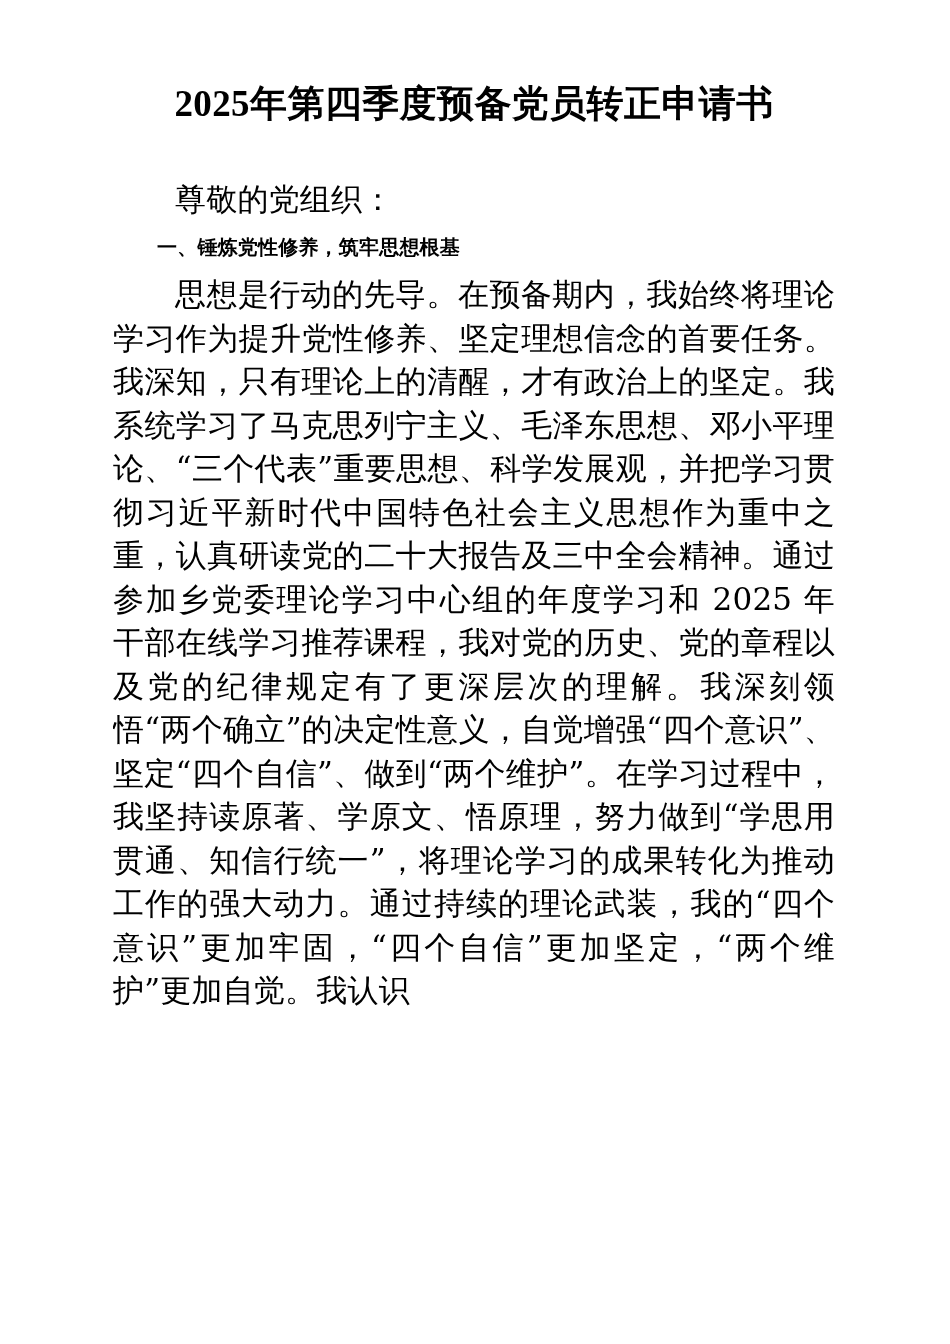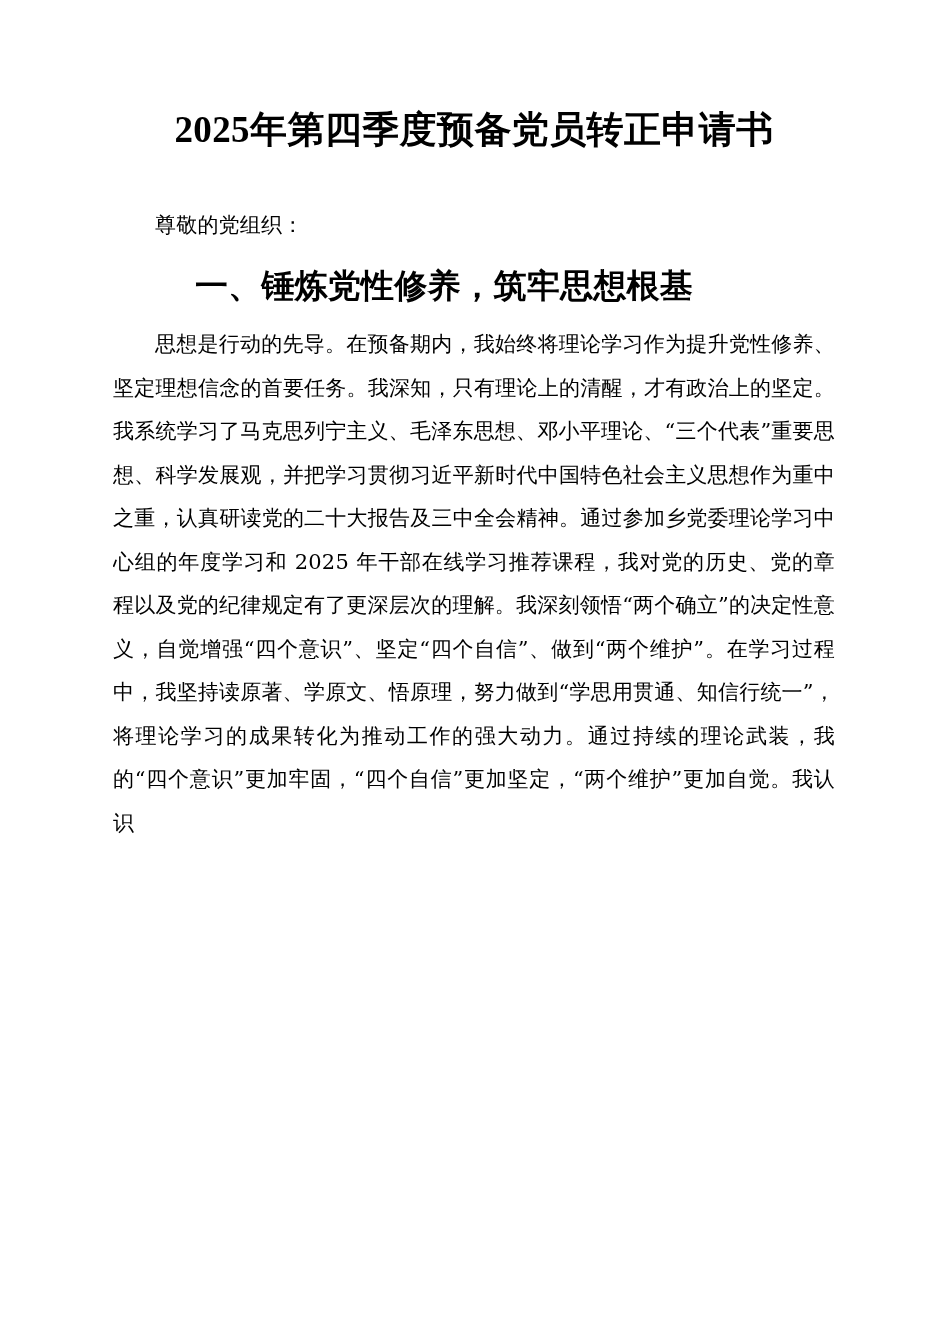--- a/index.html
+++ b/index.html
@@ -32,47 +32,47 @@
   }
 
   .doc-title {
     font-family: "Liberation Serif", "DejaVu Serif", serif;
     font-weight: bold;
     font-size: 37px;
     line-height: 44px;
     text-align: center;
     letter-spacing: 0.4px;
     margin: 0;
-    padding-top: 108px;
+    padding-top: 82px;
     white-space: nowrap;
   }
 
   .para {
     font-family: "DejaVu Serif", "Liberation Serif", serif;
-    font-size: 21px;
+    font-size: 31px;
     line-height: 43.5px;
     text-align: justify;
     text-justify: inter-ideograph;
     text-align-last: left;
     margin: 0;
     text-indent: 2em;
     letter-spacing: 0.2px;
     word-break: break-all;
   }
 
   .para.first {
     margin-top: 52px;
   }
 
   .section-heading {
     font-family: "Liberation Sans", "DejaVu Sans", sans-serif;
     font-weight: bold;
-    font-size: 33px;
+    font-size: 20px;
     line-height: 43.5px;
-    margin: 16px;
+    margin: 4px;
     text-indent: 2em;
     letter-spacing: 0.2px;
     text-align: left;
   }
 
   .clipped {
     max-height: 174px;
     overflow: hidden;
   }
 </style>

